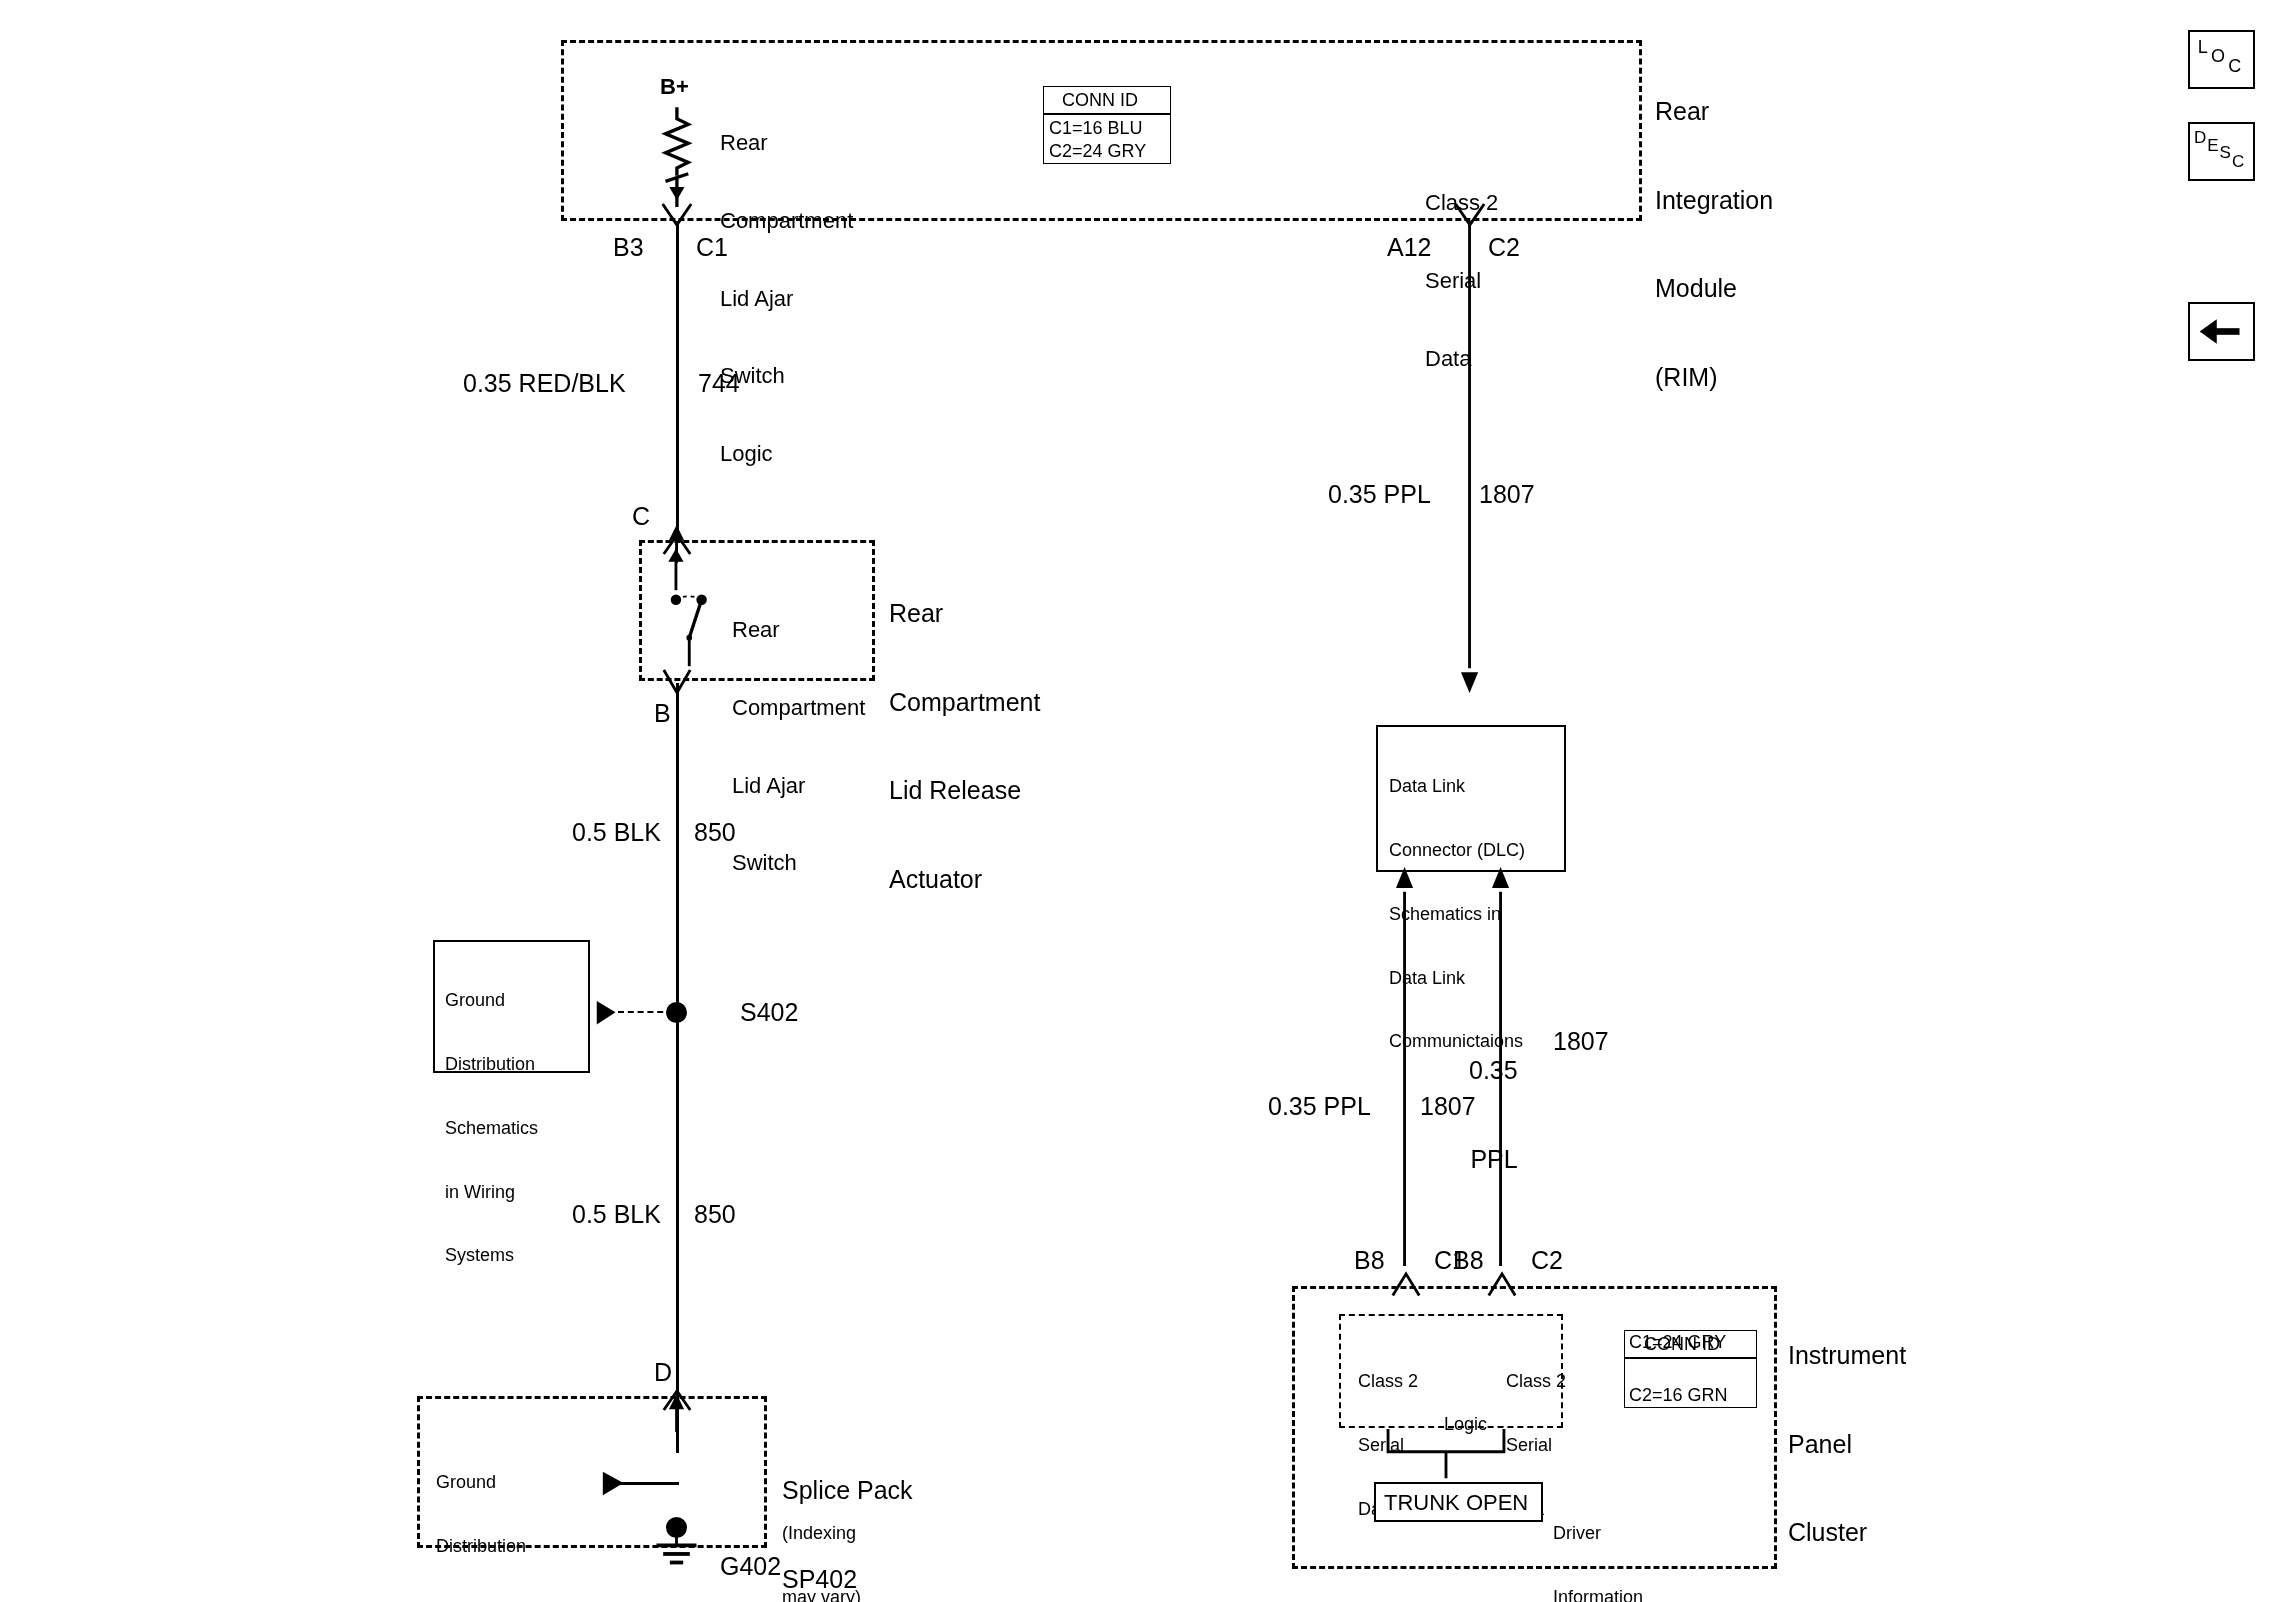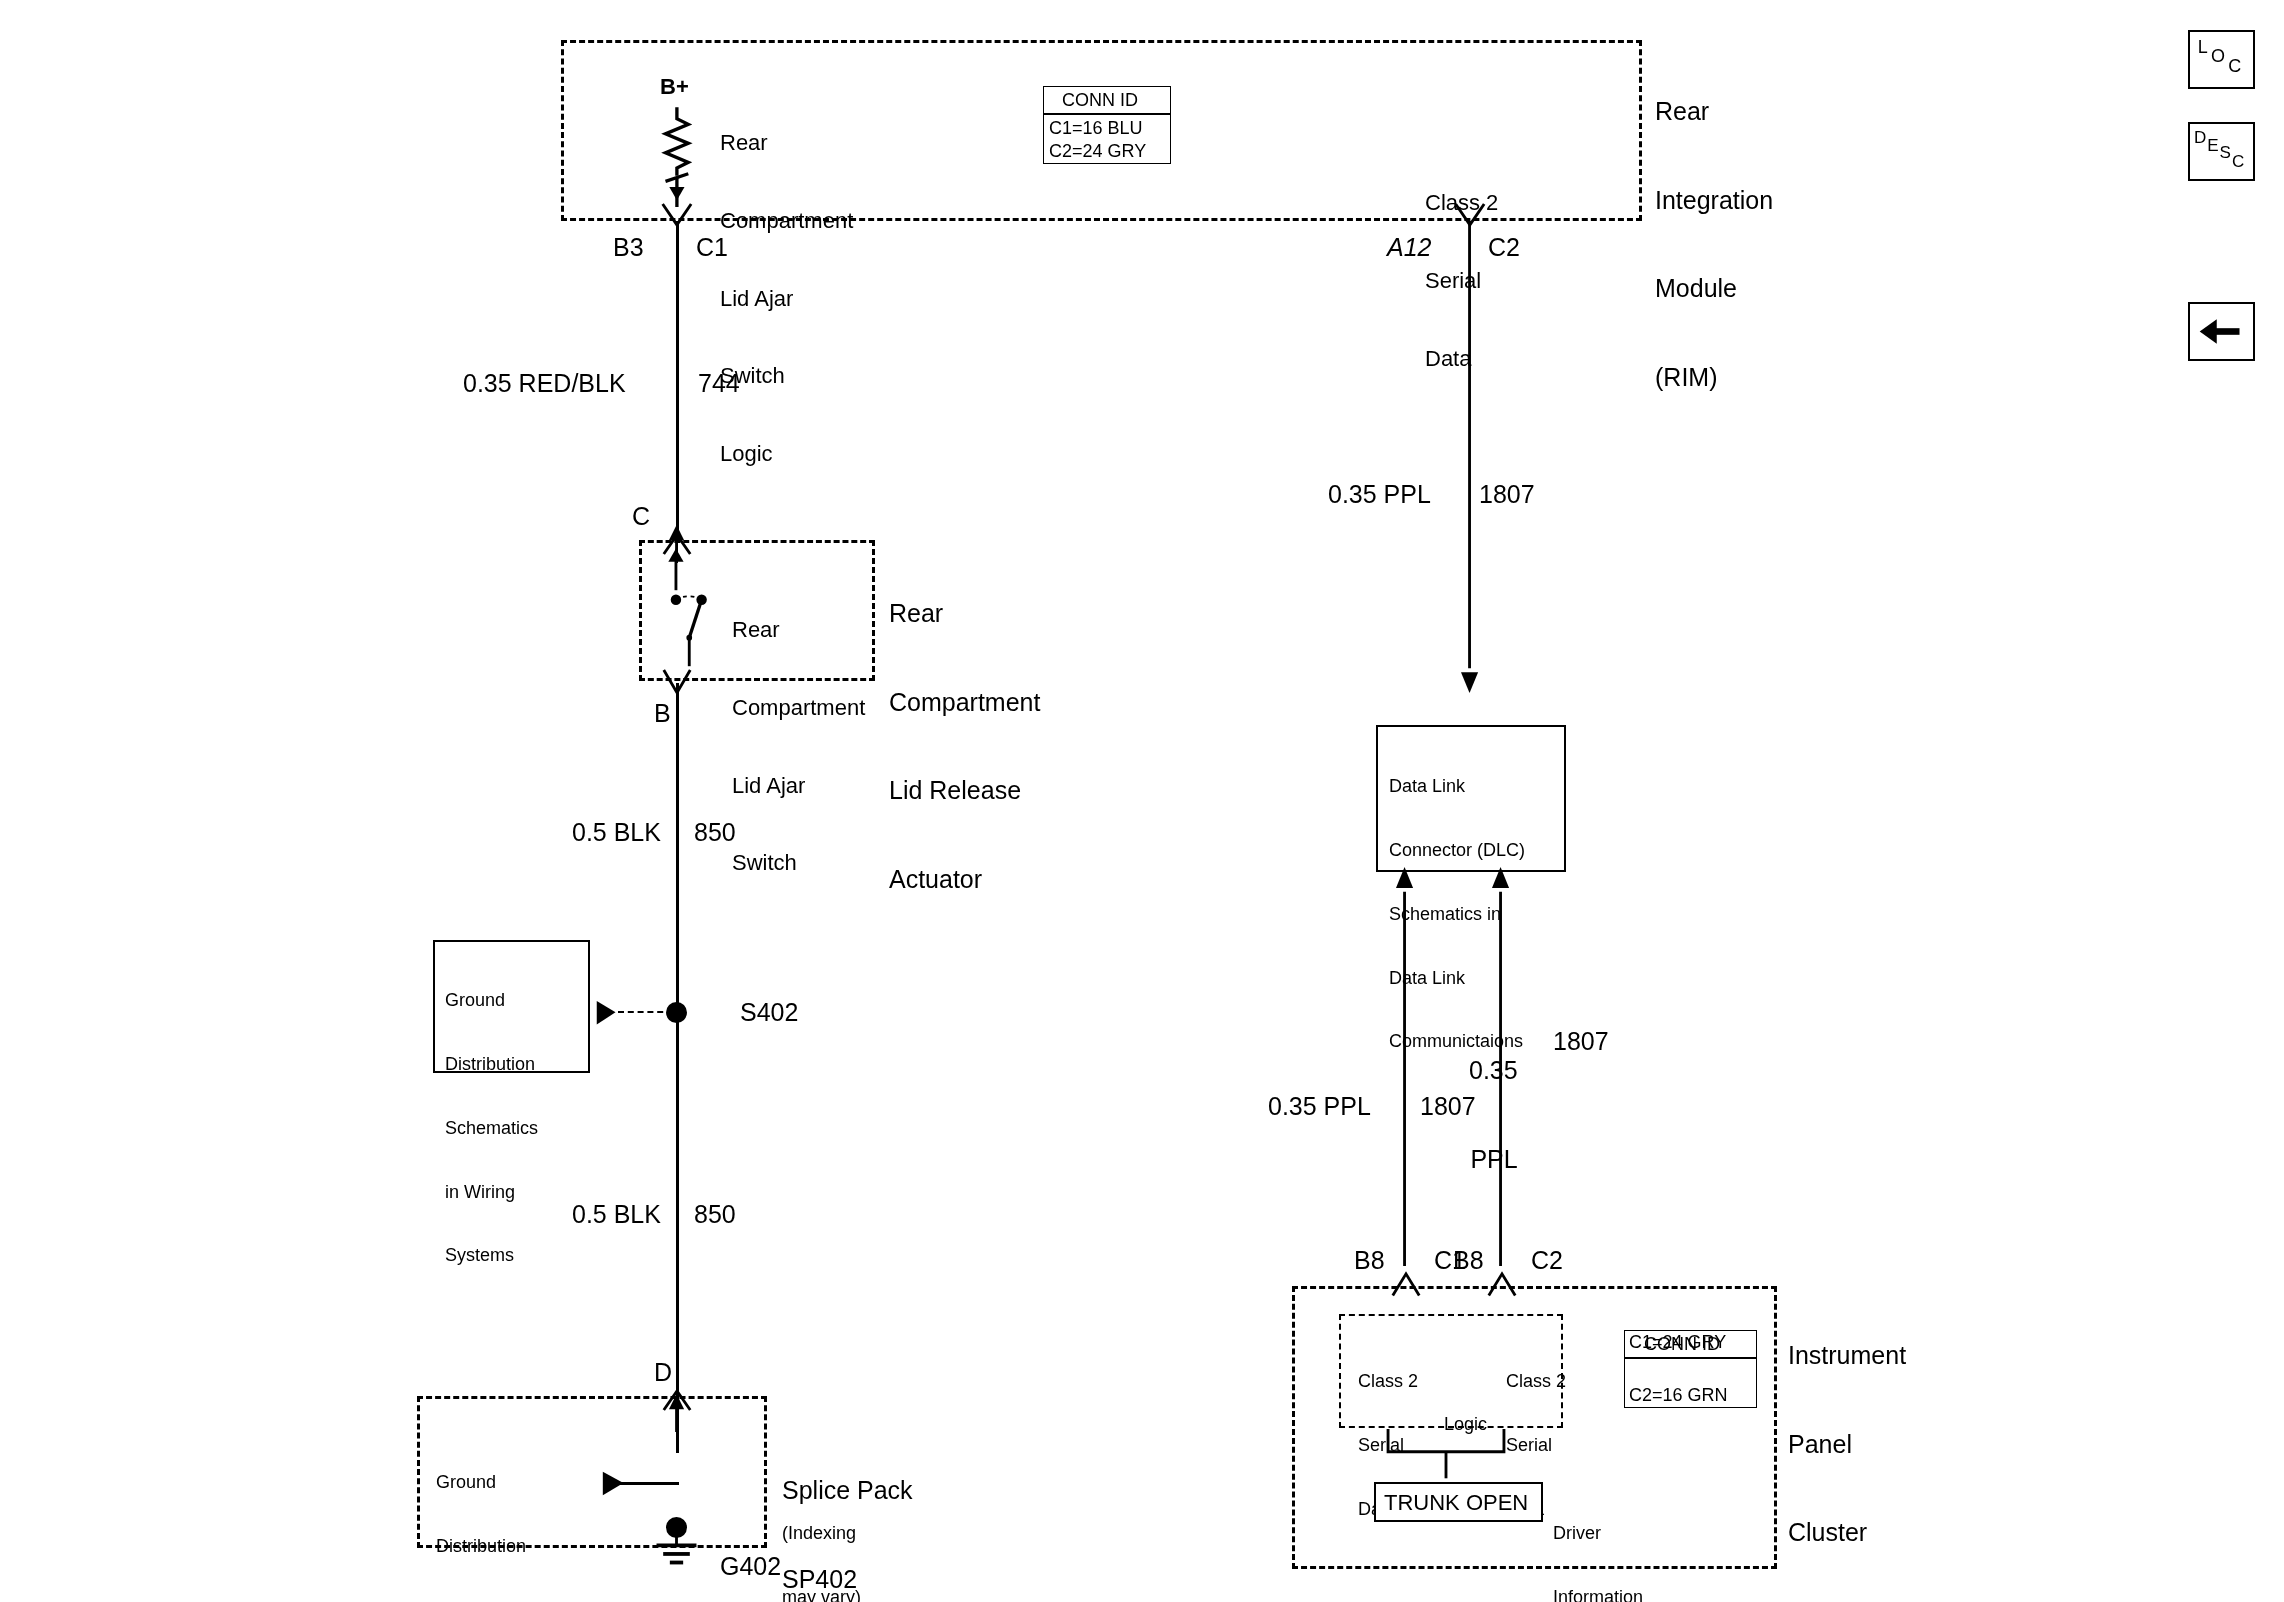--- a/index.html
+++ b/index.html
@@ -229,21 +229,21 @@
     <path d="M31,0 L31,12" stroke="#000" stroke-width="3" fill="none"></path>
     <path d="M10,13 L52,13" stroke="#000" stroke-width="4"></path>
     <path d="M17,22 L45,22" stroke="#000" stroke-width="4"></path>
     <path d="M24,31 L38,31" stroke="#000" stroke-width="4"></path>
   </svg>
   <div class="abs txt label-lg" style="left:720px; top:1552px;">G402</div>
 
   <svg class="abs" style="left:1449px; top:204px;" width="38" height="38" viewBox="0 0 40 40">
     <path d="M7,0 L22,22 L37,0" stroke="#000" stroke-width="3" fill="none"></path>
   </svg>
-  <div class="abs txt label-lg" style="left:1387px; top:233px;font-style:italic;">A12</div>
+  <div class="abs txt label-lg" style="left:1387px; top:233px;">A12</div>
   <div class="abs txt label-lg" style="left:1488px; top:233px;">C2</div>
 
   <svg class="abs" style="left:1457px; top:221px;" width="27" height="474" viewBox="0 0 28 498">
     <path d="M13,0 L13,470" stroke="#000" stroke-width="3" fill="none"></path>
     <path d="M13,496 l-9,-22 l18,0 z" fill="#000"></path>
   </svg>
   <div class="abs txt label-lg" style="left:1328px; top:480px;">0.35 PPL</div>
   <div class="abs txt label-lg" style="left:1479px; top:480px;">1807</div>
 
   <div class="solidbox" style="left:1376px; top:725px; width:190px; height:147px;"></div>

